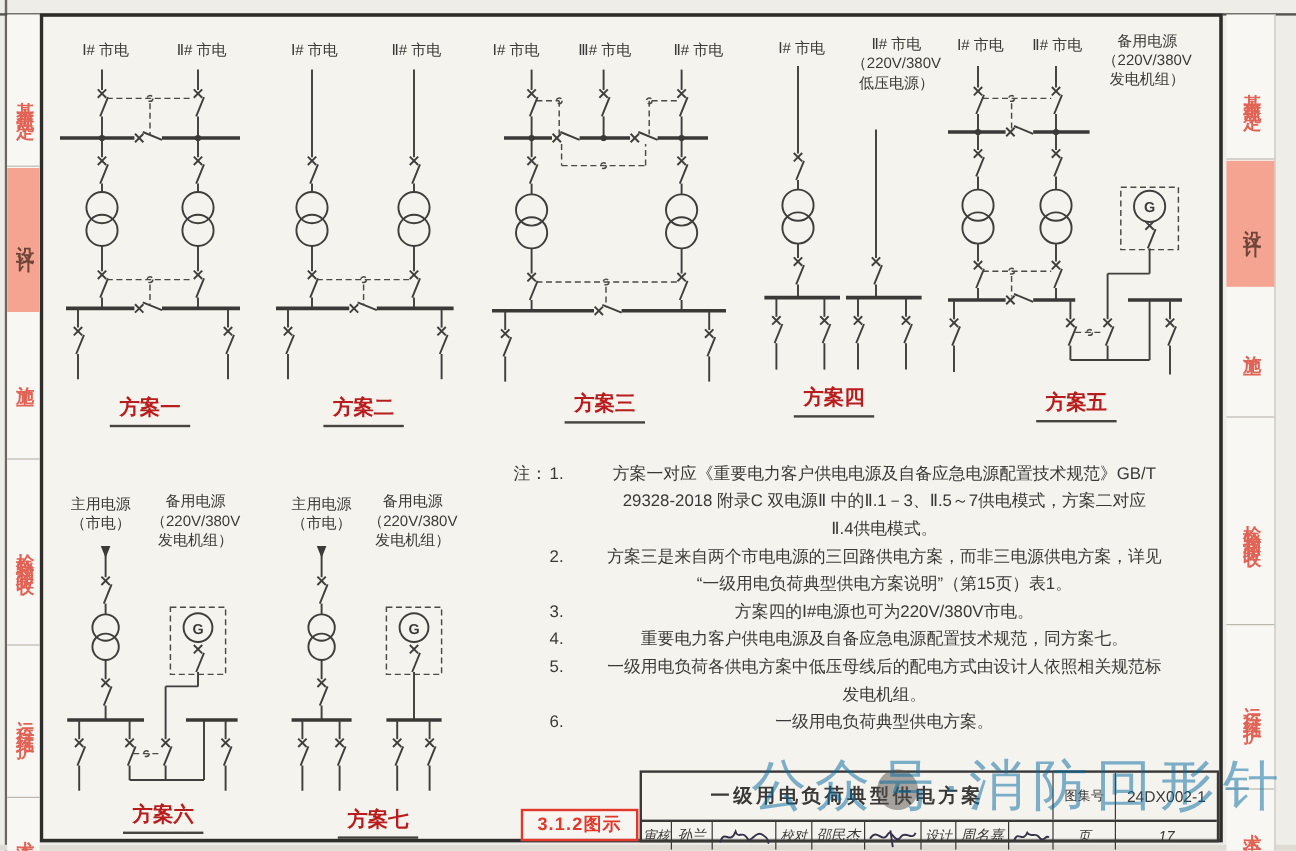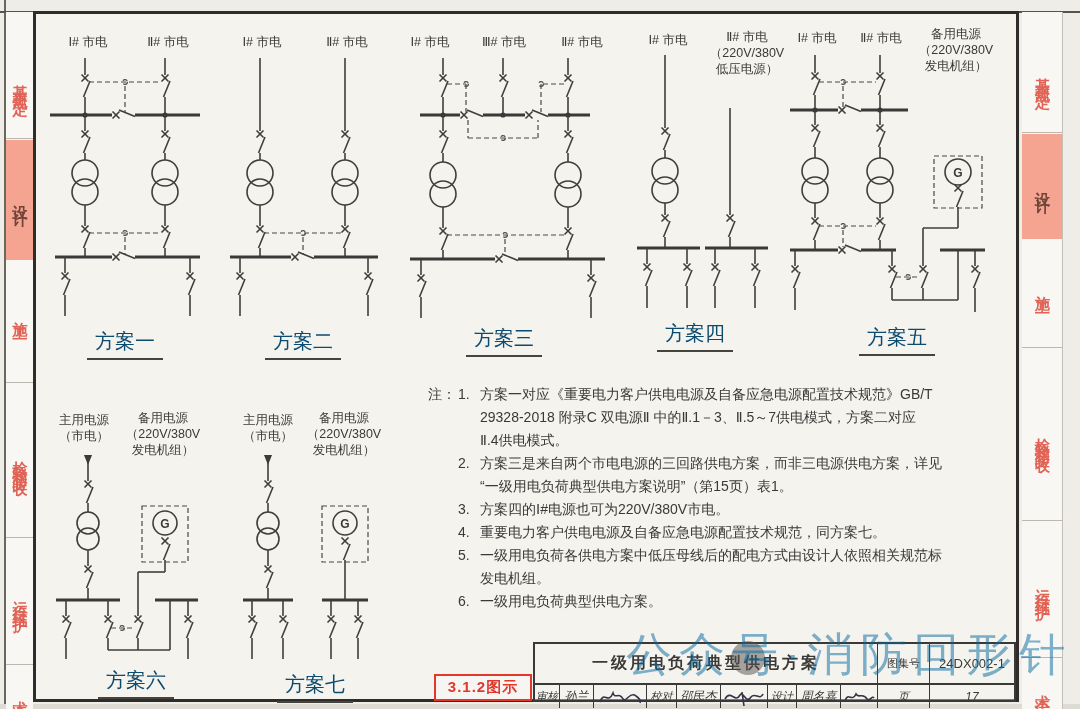--- a/index.html
+++ b/index.html
@@ -17,28 +17,28 @@
   .vtab.active{background:#f5a492;color:#6f4539;letter-spacing:7px;}
   .sdiv{position:absolute;left:0;right:0;height:1px;background:#bcb8b0;}
   
   svg.dg{position:absolute;left:0;top:0;z-index:10;}
   .w{stroke:#3f3e3c;stroke-width:1.6;fill:none;}
   .b{stroke:#3a3937;stroke-width:3;fill:none;}
   .d{stroke:#4a4946;stroke-width:1.2;fill:none;stroke-dasharray:5 3;}
   .gtxt{font:700 12px "Liberation Sans",sans-serif;fill:#3a3937;}
   
   .slabel{position:absolute;transform:translateX(-50%);white-space:pre;text-align:center;font-size:12.5px;line-height:16px;color:#3a3937;z-index:20;}
-  .sname{position:absolute;transform:translateX(-50%);font-size:20px;font-weight:400;color:#0c4a6e;border-bottom:2px solid #45443f;padding:0 8px 3px;z-index:20;white-space:nowrap;}
+  .sname{position:absolute;transform:translateX(-50%);font-size:17px;font-weight:700;color:#b91c1c;border-bottom:2px solid #45443f;padding:0 8px 3px;z-index:20;white-space:nowrap;}
   
   .notes{position:absolute;left:428px;top:383px;width:566px;font-size:14px;line-height:23px;z-index:20;}
   .notes-body{padding-left:30px;position:relative;}
   .note-prefix{position:absolute;left:0;top:0;}
   .note-item{display:flex;}
   .note-num{width:22px;flex:none;}
-  .note-text{white-space:pre-wrap;flex:1;}
+  .note-text{white-space:pre-wrap;flex:1;text-align:center;}
   
   .tb{position:absolute;left:533px;top:642px;width:483px;height:60px;border:2px solid #3a3937;box-sizing:border-box;z-index:20;background:rgba(245,243,238,.4);}
   .tb-row1{display:flex;height:39px;}
   .tb-row2{display:flex;height:23px;border-top:2px solid #3a3937;font-style:italic;}
   .tb-cell{border-right:1.5px solid #3a3937;display:flex;align-items:center;justify-content:center;box-sizing:border-box;overflow:hidden;}
   .tb-cell:last-child{border-right:none;}
   .tb-title{width:343px;font-size:16px;font-weight:700;letter-spacing:3px;}
   .tb-al{width:52px;font-size:11px;}
   .tb-an{width:84px;font-size:13px;}
   .c25{width:25px;font-size:11px;}

